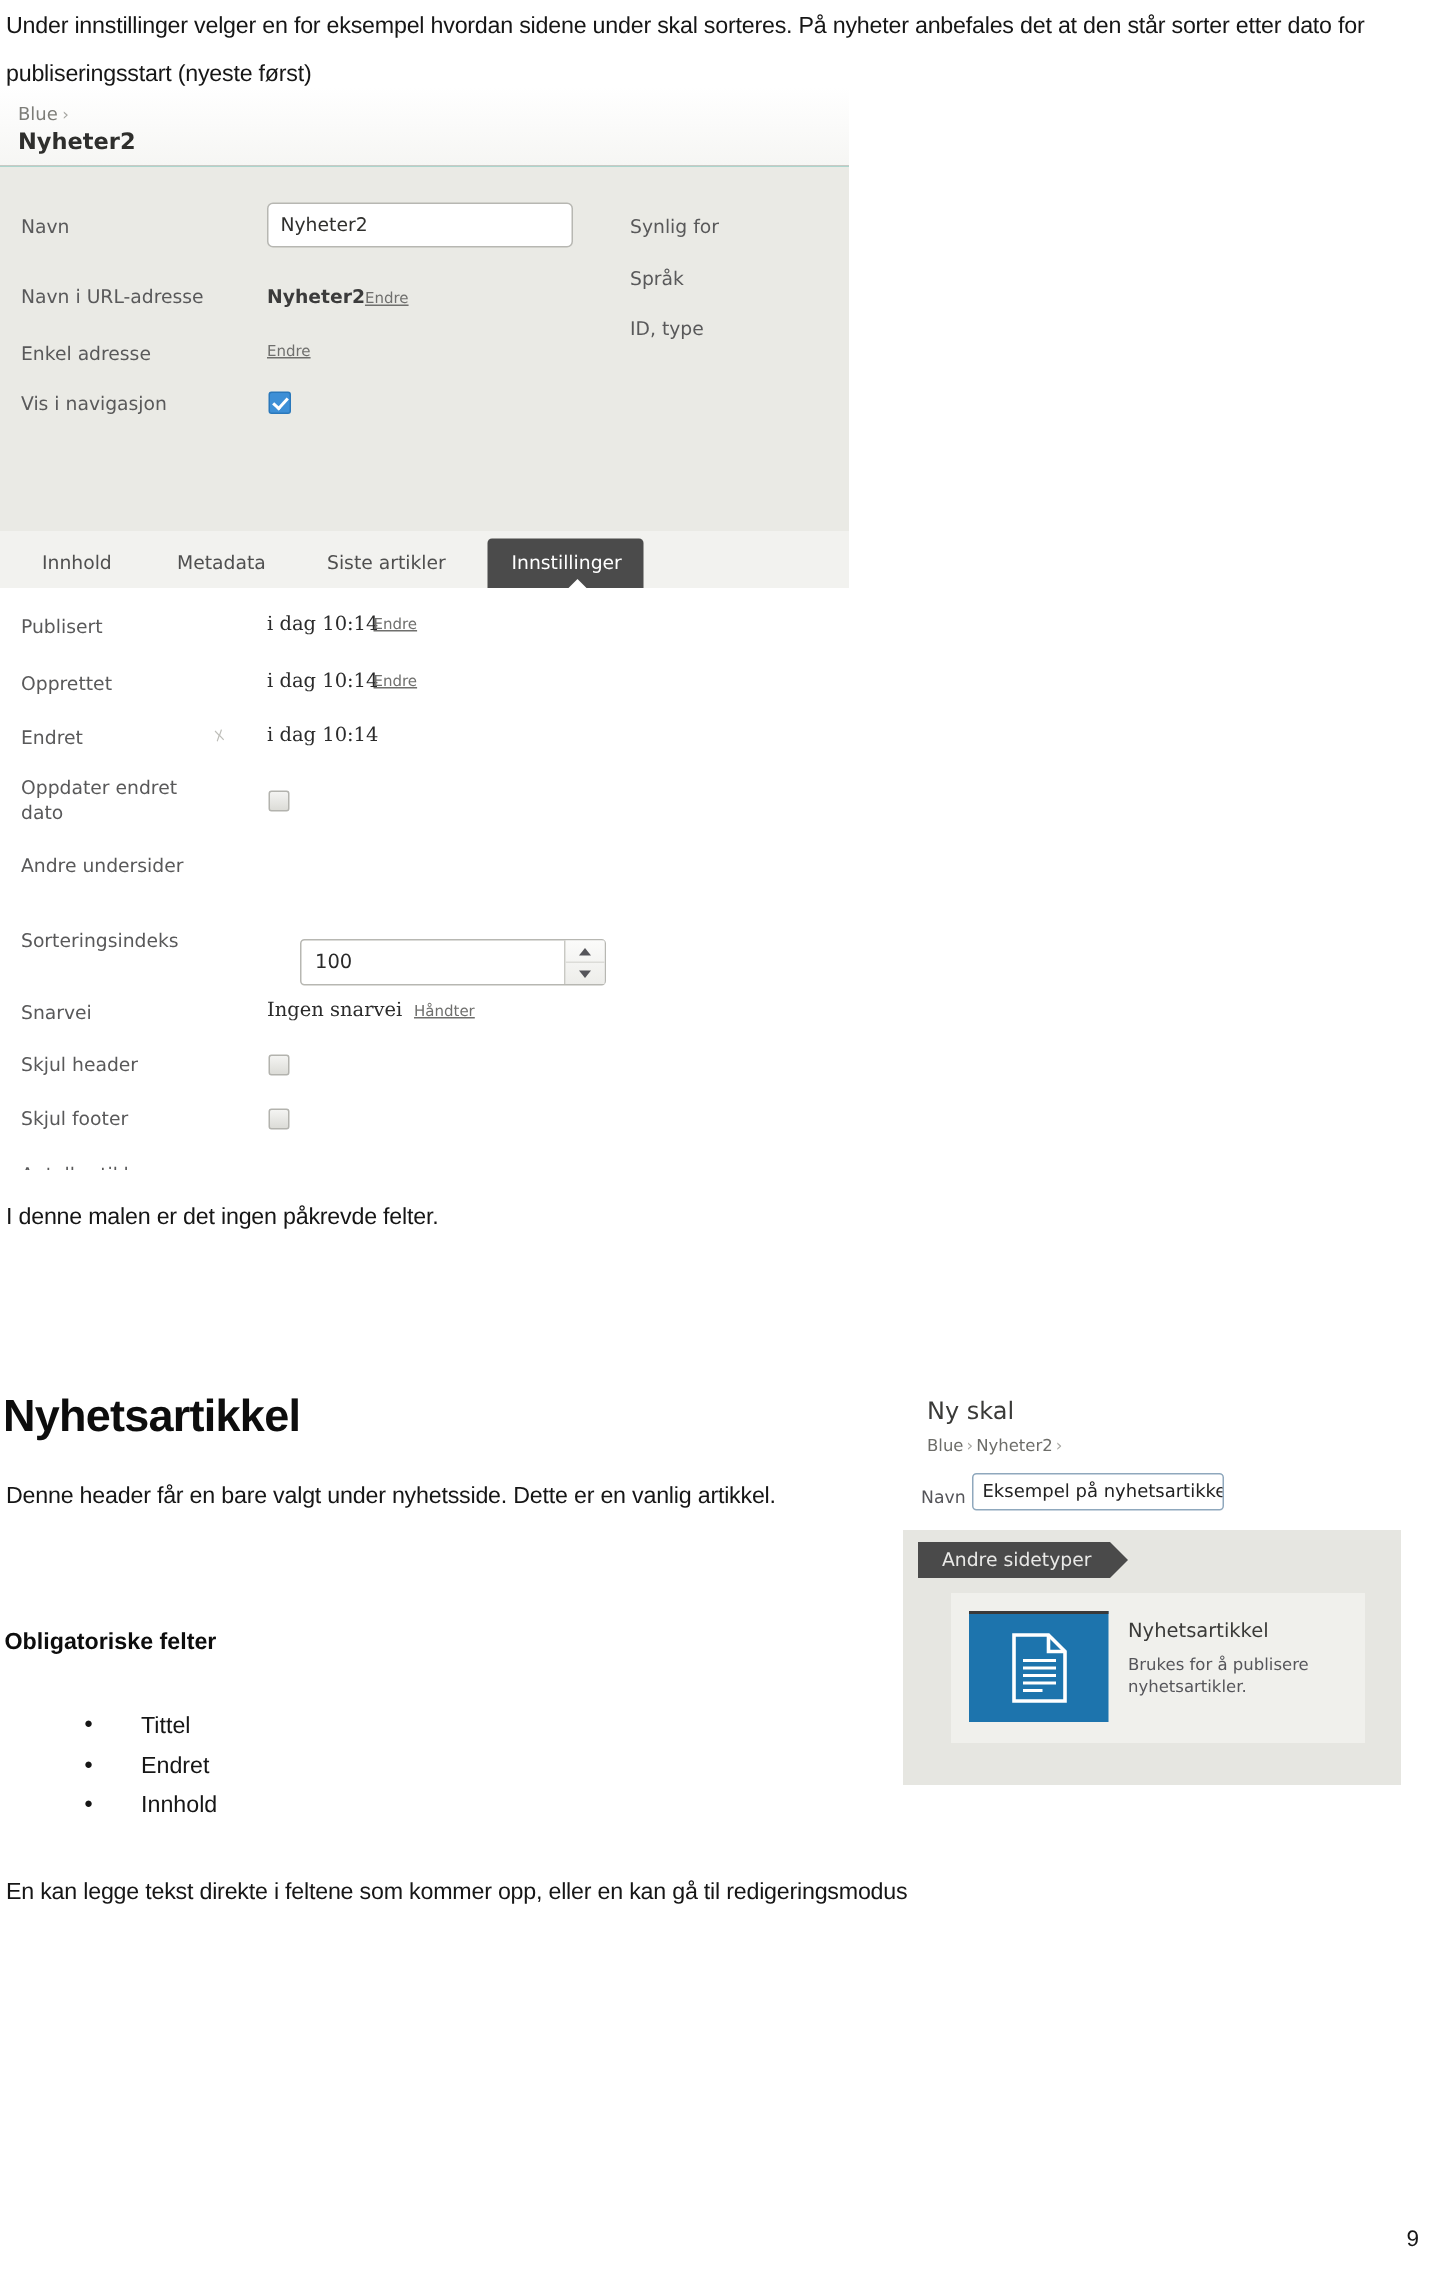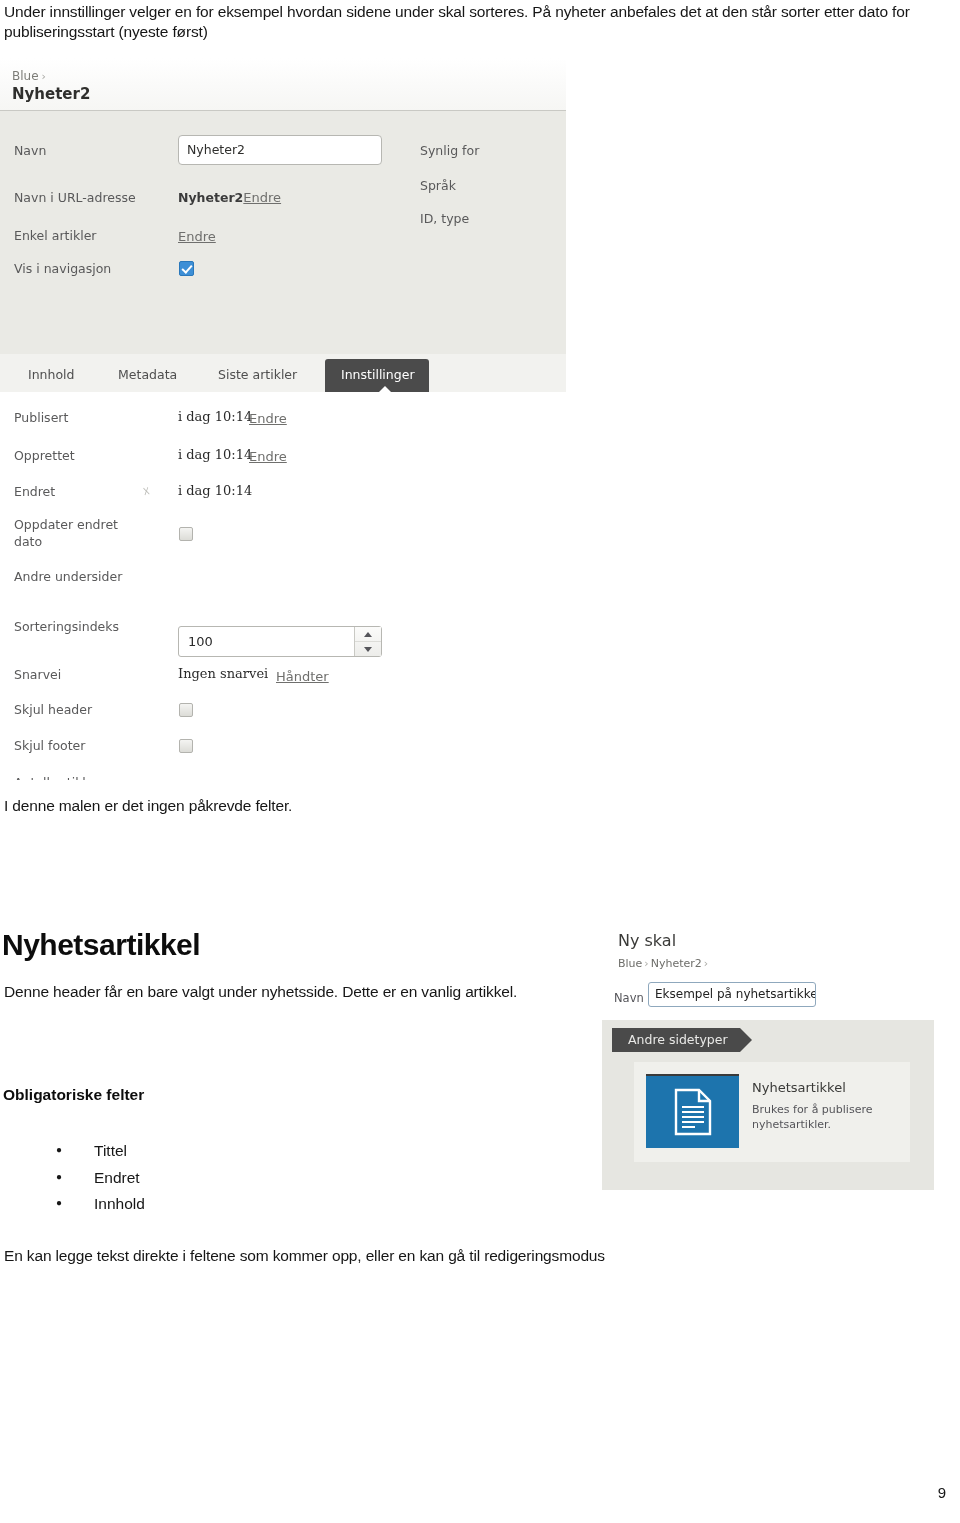--- a/index.html
+++ b/index.html
@@ -13,21 +13,21 @@
     position: relative;
     font-family: "Liberation Sans", sans-serif;
     color: #1a1a1a;
     overflow: hidden;
   }
 
   
   .doc-para {
     position: absolute;
     font-size: 15.5px;
-    line-height: 20px;
+    line-height: 32px;
     color: #161616;
     letter-spacing: -0.15px;
   }
   .intro-para { left: 4px; top: 2px; width: 946px; }
   .note-para  { left: 4px; top: 796px; width: 640px; }
   .desc-para  { left: 4px; top: 982px; width: 548px; }
   .bottom-para{ left: 4px; top: 1246px; width: 940px; }
 
   .h-big {
     position: absolute;
@@ -123,21 +123,21 @@
     color: #59595a;
   }
   .row-value {
     position: absolute;
     font-size: 12.5px;
     color: #3b3b3b;
   }
   .lnk {
     color: #6f6f6d;
     text-decoration: underline;
-    font-size: 13px;
+    font-size: 10px;
     cursor: pointer;
   }
   .txt-input {
     position: absolute;
     background: #ffffff;
     border: 1px solid #b7b7b2;
     border-radius: 4px;
     box-sizing: border-box;
     font-size: 12.5px;
     color: #2f2f2d;
@@ -251,20 +251,21 @@
     border-left: 4px solid transparent;
     border-right: 4px solid transparent;
     border-top: 5px solid #55555a;
   }
   .spinner-wrap {
     position: absolute;
     background: #ffffff;
     border: 1px solid #b7b7b2;
     border-radius: 3px;
     box-sizing: border-box;
+    margin-left: 22px;
   }
   .spinner-val {
     position: absolute;
     left: 9px; top: 7px;
     font-size: 13px;
     color: #2a2a2a;
   }
   .spinner-btns {
     position: absolute;
     right: 0; top: 0; bottom: 0;
@@ -416,21 +417,21 @@
     <div class="cms-title">Nyheter2</div>
   </div>
 
   <div class="cms-top-form">
     <div class="row-label" style="left:14px; top:32px;">Navn</div>
     <div class="txt-input" style="left:178px; top:24px; width:204px; height:30px;">Nyheter2</div>
 
     <div class="row-label" style="left:14px; top:79px;">Navn i URL-adresse</div>
     <div class="row-value" style="left:178px; top:79px; font-weight:bold;"><span>Nyheter2</span><span class="lnk" style="font-weight:normal;">Endre</span></div>
 
-    <div class="row-label" style="left:14px; top:117px;">Enkel artikler</div>
+    <div class="row-label" style="left:14px; top:117px;">Enkel adresse</div>
     <div class="lnk" style="position:absolute; left:178px; top:118px;">Endre</div>
 
     <div class="row-label" style="left:14px; top:150px;">Vis i navigasjon</div>
     <div class="chk-on" style="left:179px; top:150px;"></div>
 
     <div class="row-label" style="left:420px; top:32px;">Synlig for</div>
     <div class="row-label" style="left:420px; top:67px;">Språk</div>
     <div class="row-label" style="left:420px; top:100px;">ID, type</div>
   </div>
 

